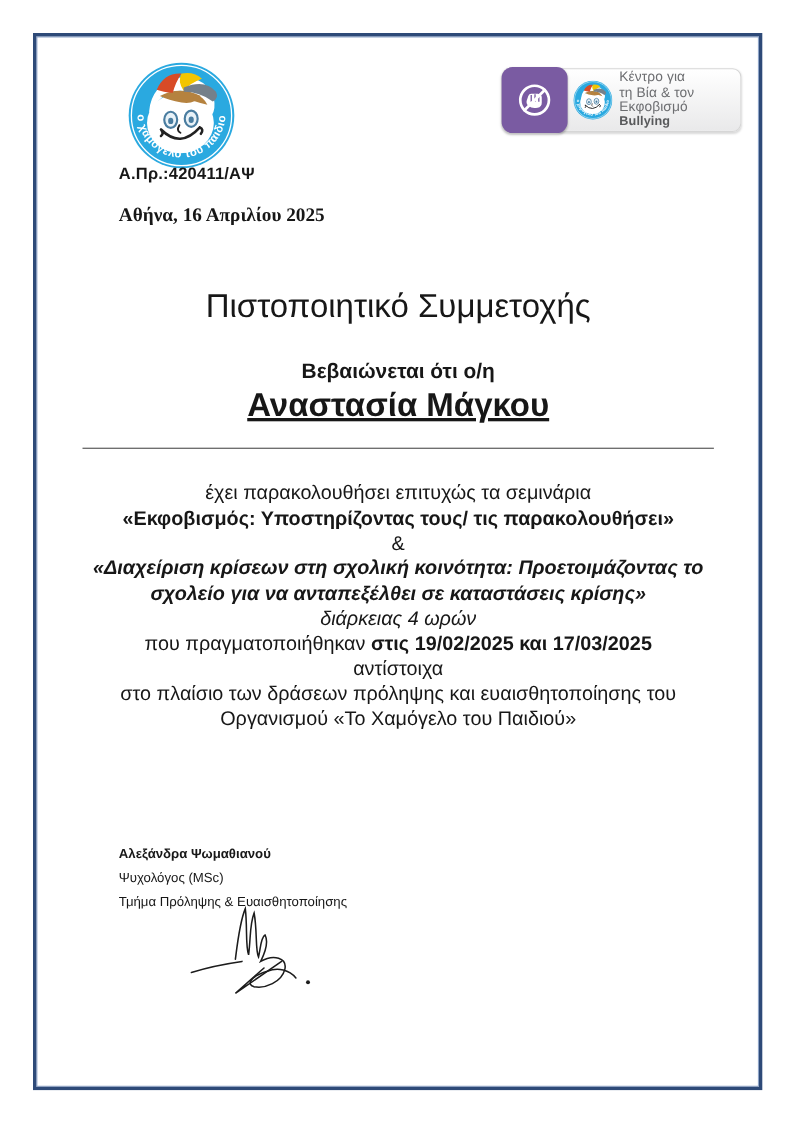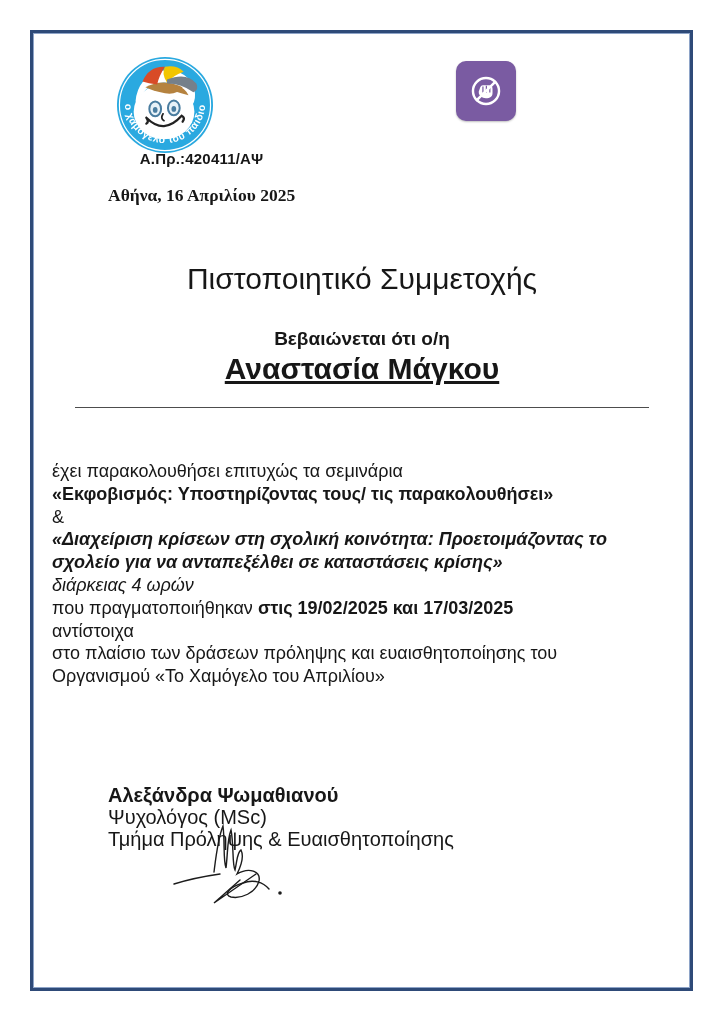--- a/index.html
+++ b/index.html
@@ -25,35 +25,35 @@
     position:relative;z-index:1;margin-left:-12px;margin-top:1px;width:152px;height:56px;
     border-radius:8px;border:1px solid #d6d6d6;
     background:linear-gradient(#ffffff,#e9e9ea);
     display:flex;align-items:center;padding-left:16px;box-sizing:content-box;
     box-shadow:0 1px 2px rgba(0,0,0,.15);
   }
   .badge-mini-logo{width:36px;height:36px;flex:0 0 auto;}
   .badge-text{margin-left:6px;line-height:13.5px;font-size:12.5px;color:#6d6e71;letter-spacing:.1px;}
   .badge-text .bold{font-weight:bold;font-size:11.5px;color:#58595b;}
   .ref-block{position:absolute;left:108px;top:150px;}
-  .ref-number{font-size:15px;font-weight:bold;letter-spacing:.2px;text-align:center;}
+  .ref-number{font-size:15px;font-weight:bold;letter-spacing:.2px;}
   .ref-date{font-family:"Liberation Serif","DejaVu Serif",serif;font-weight:bold;font-size:17.5px;margin-top:18px;}
   
   .title{position:absolute;left:0;top:262px;width:724px;text-align:center;font-size:30px;font-weight:normal;}
   .attest{position:absolute;left:0;top:328px;width:724px;text-align:center;font-size:19px;font-weight:bold;}
   .recipient{position:absolute;left:0;top:352px;width:724px;text-align:center;font-size:30px;font-weight:bold;text-decoration:underline;}
   .divider{position:absolute;left:75px;top:407px;width:574px;border-top:1.6px solid #4d4d4d;}
   .body-text{
-    position:absolute;left:52px;top:460px;width:620px;
+    position:absolute;left:52px;top:437px;width:620px;text-align:center;
     font-size:18px;line-height:22.8px;
   }
   .b{font-weight:bold;}
   .i{font-style:italic;}
   
-  .sig-block{position:absolute;left:108px;top:765px;font-size:20px;line-height:22px;margin-top:19px;}
+  .sig-block{position:absolute;left:108px;top:765px;font-size:12px;line-height:22px;}
   .sig-name{font-weight:bold;}
   .sig-scrawl{position:absolute;left:168px;top:818px;width:140px;height:95px;}
 </style>
 </head>
 <body>
 
 <div class="frame"></div>
 
 <div class="org-logo">
   <svg width="98" height="98" viewBox="0 0 100 100">
@@ -91,20 +91,31 @@
 
 <div class="badge">
   <div class="badge-purple">
     <svg width="46" height="46" viewBox="0 0 60 60">
       <circle cx="30" cy="30" r="17" fill="none" stroke="#ffffff" stroke-width="3.2"></circle>
       <path d="M23,37 q-3,-2 -2.5,-6 l2,-6 q1,-2.5 3.5,-2.5 l8,0 q4.5,0.5 4.5,4.5 l0,6 q0,5 -5,6 q-6.5,1.5 -10.5,-2 z" fill="#ffffff"></path>
       <path d="M26,24 v8 M30.5,23 v9 M35,24 v8" stroke="#7a5ba2" stroke-width="1.6"></path>
       <line x1="42" y1="18" x2="18" y2="42" stroke="#ffffff" stroke-width="3.2" stroke-linecap="round"></line>
     </svg>
   </div>
+  <div class="badge-plate">
+    <svg class="badge-mini-logo" viewBox="0 0 100 100">
+      <use href="#smile-logo" width="100" height="100"></use>
+    </svg>
+    <div class="badge-text">
+      <div>Κέντρο για</div>
+      <div>τη Βία &amp; τον</div>
+      <div>Εκφοβισμό</div>
+      <div class="bold">Bullying</div>
+    </div>
+  </div>
 </div>
 
 <div class="ref-block">
   <div class="ref-number">Α.Πρ.:420411/ΑΨ</div>
   <div class="ref-date">Αθήνα, 16 Απριλίου 2025</div>
 </div>
 
 <div class="title">Πιστοποιητικό Συμμετοχής</div>
 <div class="attest">Βεβαιώνεται ότι ο/η</div>
 <div class="recipient">Αναστασία Μάγκου</div>
@@ -113,21 +124,21 @@
 <div class="body-text">
   <div>έχει παρακολουθήσει επιτυχώς τα σεμινάρια</div>
   <div class="b">«Εκφοβισμός: Υποστηρίζοντας τους/ τις παρακολουθήσει»</div>
   <div>&amp;</div>
   <div class="b i">«Διαχείριση κρίσεων στη σχολική κοινότητα: Προετοιμάζοντας το</div>
   <div class="b i">σχολείο για να ανταπεξέλθει σε καταστάσεις κρίσης»</div>
   <div class="i">διάρκειας 4 ωρών</div>
   <div><span>που πραγματοποιήθηκαν </span><span class="b">στις 19/02/2025 και 17/03/2025</span></div>
   <div>αντίστοιχα</div>
   <div>στο πλαίσιο των δράσεων πρόληψης και ευαισθητοποίησης του</div>
-  <div>Οργανισμού «Το Χαμόγελο του Απριλίου»</div>
+  <div>Οργανισμού «Το Χαμόγελο του Παιδιού»</div>
 </div>
 
 <div class="sig-block">
   <div class="sig-name">Αλεξάνδρα Ψωμαθιανού</div>
   <div>Ψυχολόγος (MSc)</div>
   <div>Τμήμα Πρόληψης &amp; Ευαισθητοποίησης</div>
 </div>
 
 <svg class="sig-scrawl" viewBox="0 0 140 95">
   <g fill="none" stroke="#1c1c1c" stroke-width="1.4" stroke-linecap="round">

